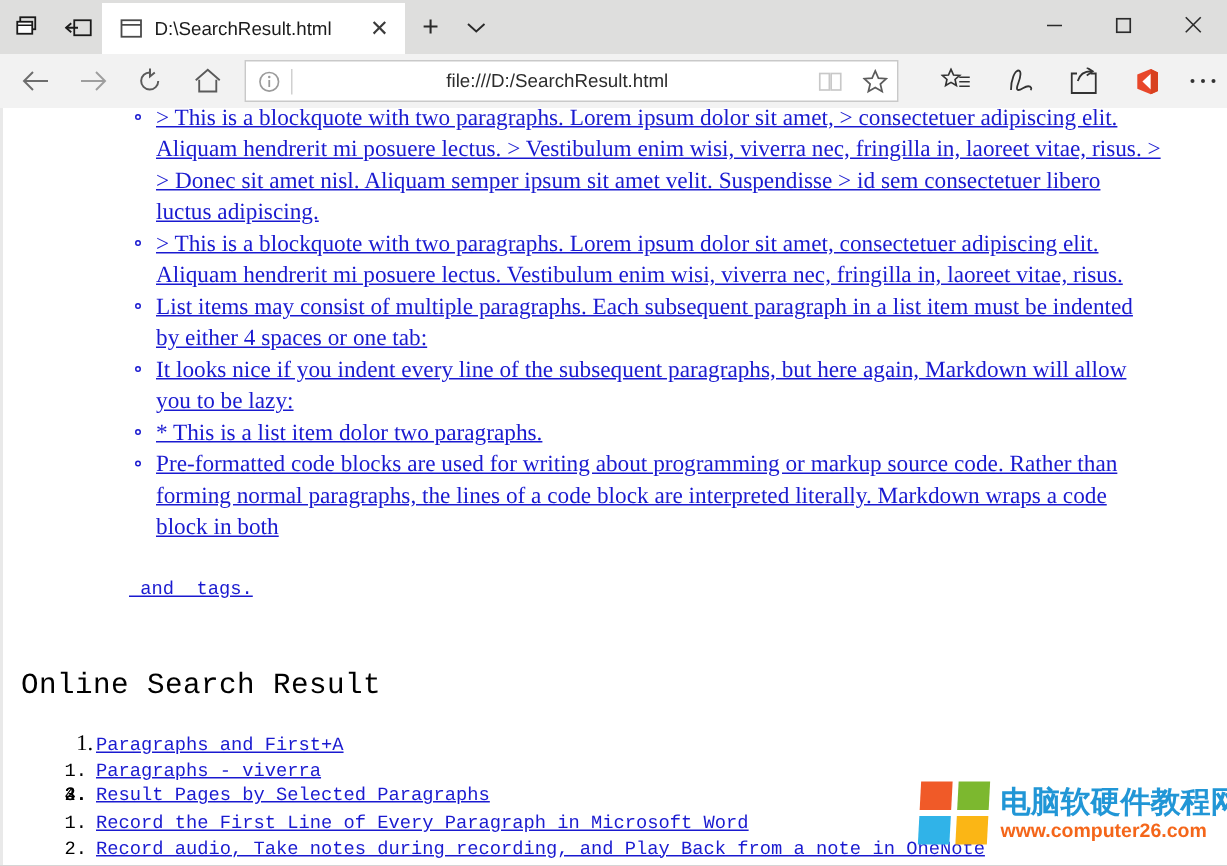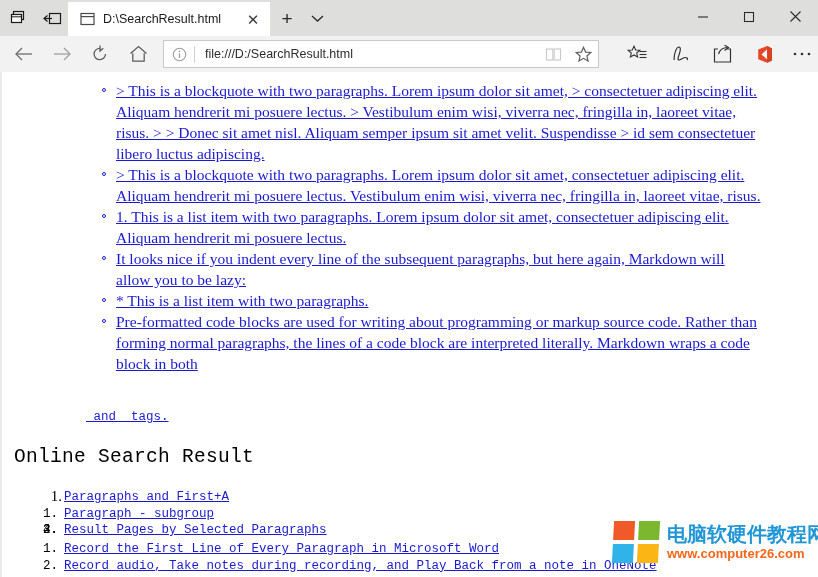--- a/index.html
+++ b/index.html
@@ -117,20 +117,21 @@
   .ab-sep {
     width: 1px; height: 17px; background: #d0d0d0; flex: 0 0 1px;
   }
   .ab-url {
     flex: 1 1 auto;
     font-size: 12.5px;
     color: #2c2c2c;
     padding-left: 10px;
     white-space: nowrap; overflow: hidden;
     font-family: "Liberation Sans", sans-serif;
+    text-align: center;
   }
   .ab-reading, .ab-star {
     flex: 0 0 30px;
     width: 30px; height: 26px;
     display: flex; align-items: center; justify-content: center;
     color: #6a6a6a;
   }
   .ab-reading { color: #c3c3c3; }
   .tool-btn {
     position: absolute; top: 3px;
@@ -154,21 +155,21 @@
   }
   .page {
     position: absolute;
     left: 0; top: -8px;
     width: 790px;
     padding: 0;
   }
 
   ul.md-list {
     list-style: none;
-    margin: 16px;
+    margin: 4px;
     padding: 0;
   }
   ul.md-list > li {
     position: relative;
     padding-left: 22px;
     margin: 0 0 0 0;
     font-family: "Liberation Serif", serif;
     font-size: 15.5px;
     line-height: 21px;
     color: #1a1ad0;
@@ -470,23 +471,23 @@
 
   <div class="content-wrap">
     <div class="content-edgeL"></div>
 
     <div class="page">
 
       <div class="list-area">
         <ul class="md-list">
           <li><span class="linktext">&gt; This is a blockquote with two paragraphs. Lorem ipsum dolor sit amet, &gt; consectetuer adipiscing elit. Aliquam hendrerit mi posuere lectus. &gt; Vestibulum enim wisi, viverra nec, fringilla in, laoreet vitae, risus. &gt; &gt; Donec sit amet nisl. Aliquam semper ipsum sit amet velit. Suspendisse &gt; id sem consectetuer libero luctus adipiscing.</span></li>
           <li><span class="linktext">&gt; This is a blockquote with two paragraphs. Lorem ipsum dolor sit amet, consectetuer adipiscing elit. Aliquam hendrerit mi posuere lectus. Vestibulum enim wisi, viverra nec, fringilla in, laoreet vitae, risus.</span></li>
-          <li><span class="linktext">1. This is a list item with two paragraphs. Lorem ipsum dolor sit amet, consectetuer adipiscing elit. Aliquam hendrerit mi posuere lectus.</span></li>
+          <li><span class="linktext">List items may consist of multiple paragraphs. Each subsequent paragraph in a list item must be indented by either 4 spaces or one tab:</span></li>
           <li><span class="linktext">It looks nice if you indent every line of the subsequent paragraphs, but here again, Markdown will allow you to be lazy:</span></li>
-          <li><span class="linktext">* This is a list item with two paragraphs.</span></li>
+          <li><span class="linktext">* This is a list item dolor two paragraphs.</span></li>
           <li><span class="linktext">Pre-formatted code blocks are used for writing about programming or markup source code. Rather than forming normal paragraphs, the lines of a code block are interpreted literally. Markdown wraps a code block in both</span></li>
         </ul>
         <div class="code-line"> and  tags.</div>
       </div>
 
       <ol class="mono-list sect1">
         <li>
           <span class="num">1.</span><a class="l" href="#">Record the First Line of Every Paragraph in Microsoft Word</a>
         </li>
         <li>
@@ -494,21 +495,21 @@
         </li>
       </ol>
 
       <div class="heading">Online Search Result</div>
 
       <ol class="mono-list sect2">
         <li>
           <span class="num serif-num">1.</span><a class="l" href="#">Paragraphs and First+A</a>
         </li>
         <li>
-          <span class="num">1.</span><a class="l" href="#">Paragraph - subgroup</a>
+          <span class="num">1.</span><a class="l" href="#">Paragraphs - viverra</a>
         </li>
         <li>
           <span class="num">2.</span>
         </li>
         <li>
           <span class="num">3.</span>
         </li>
         <li>
           <span class="num">4.</span><a class="l" href="#">Result Pages by Selected Paragraphs</a>
         </li>

